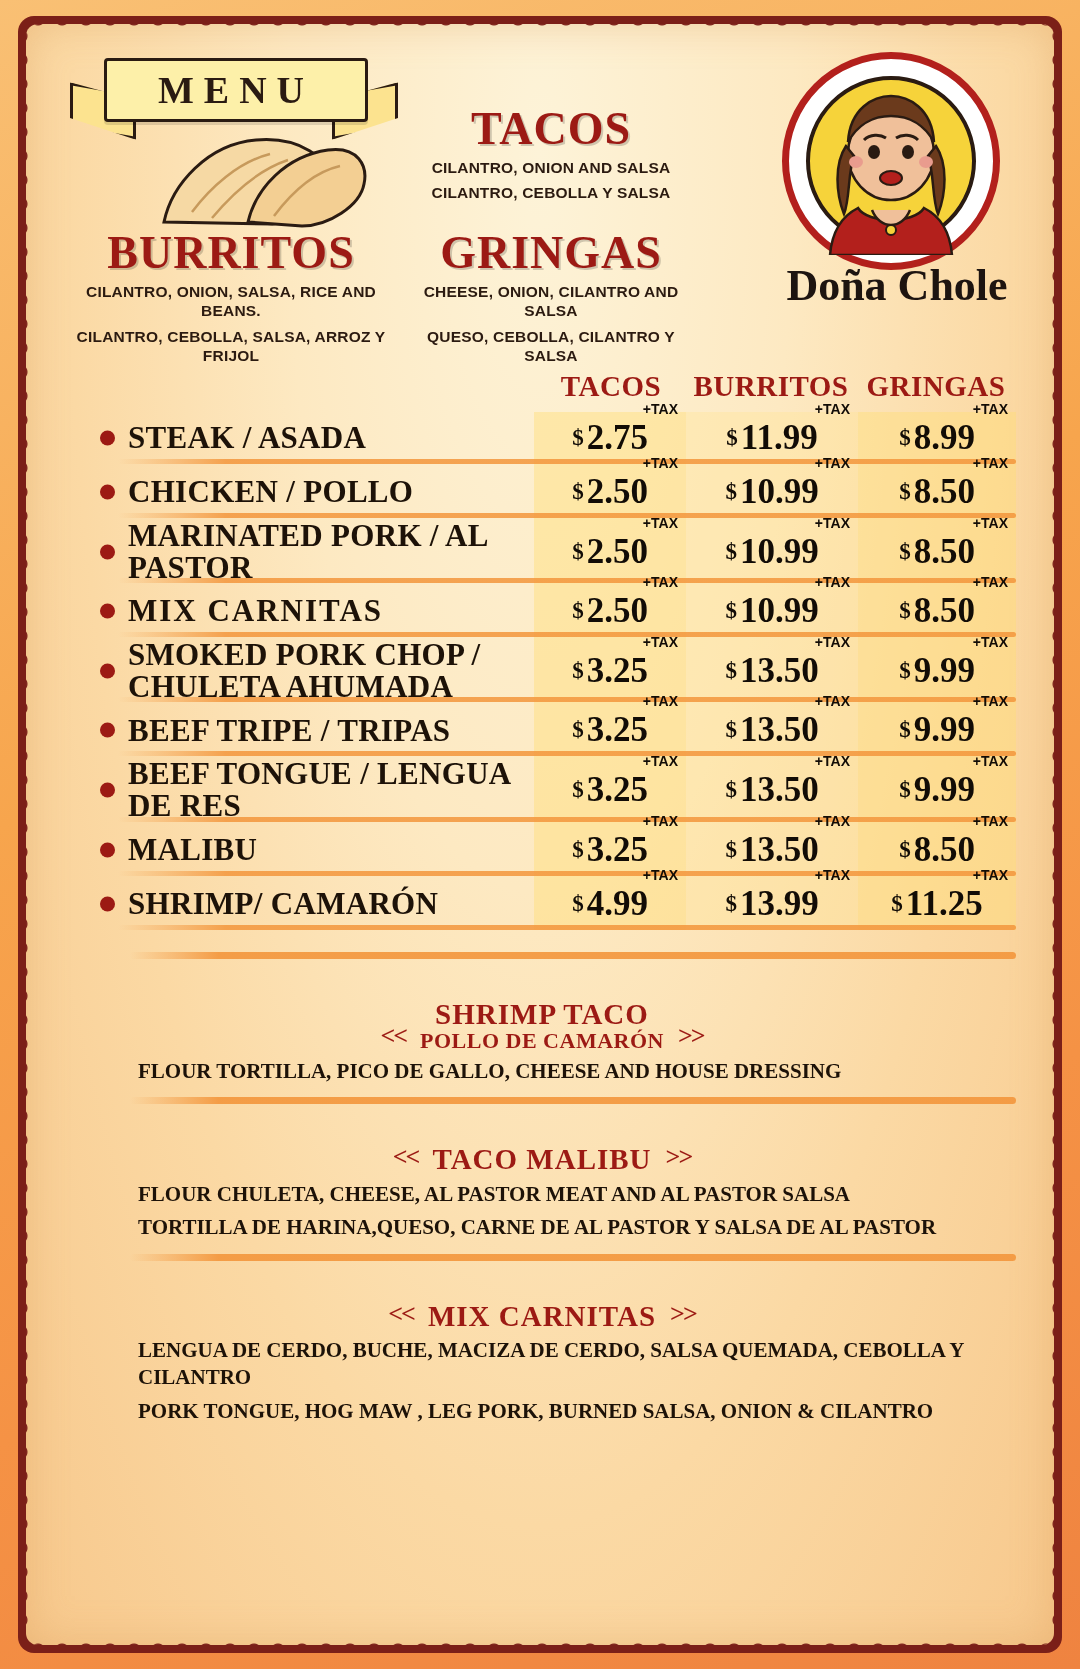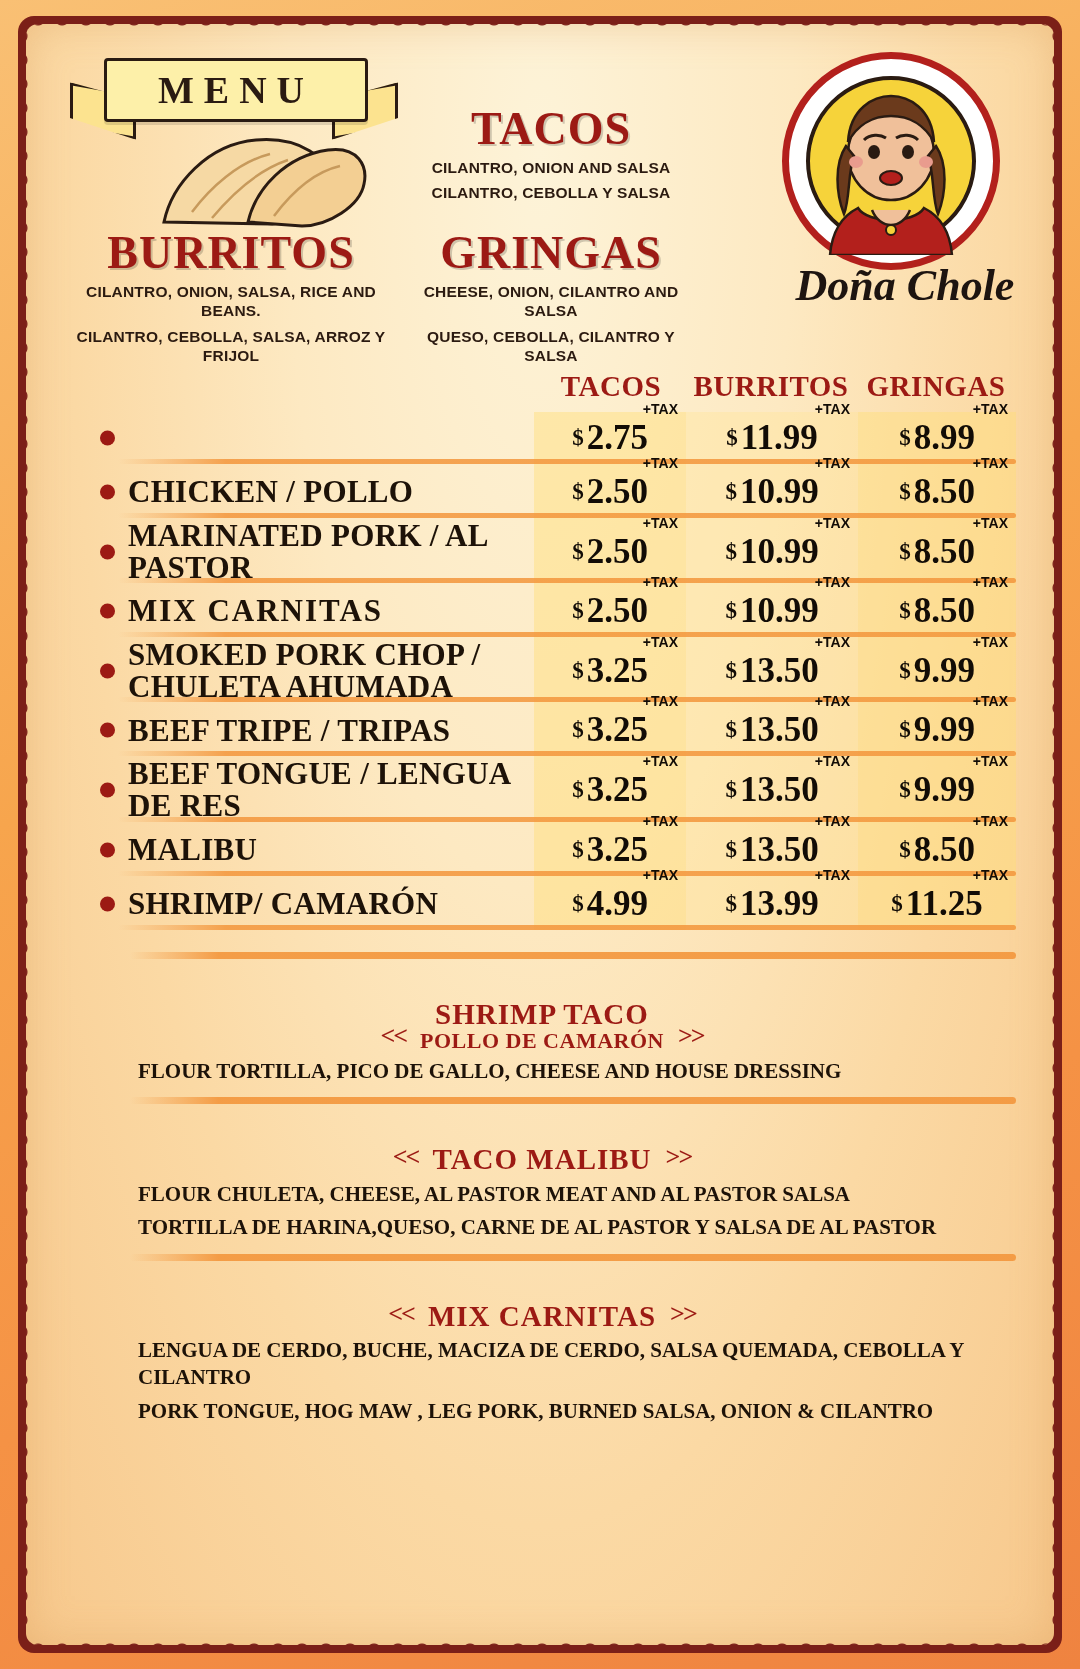--- a/index.html
+++ b/index.html
@@ -227,26 +227,25 @@
   .logo-face {
     position: absolute;
     left: 74px;
     top: 46px;
     width: 126px;
     height: 165px;
     z-index: 2;
   }
   .logo-script {
     position: absolute;
-    left: 16px;
+    left: 8px;
     top: 216px;
     width: 270px;
     text-align: center;
     font-family: "Liberation Serif", serif;
-    font-style: italic;
     font-weight: bold;
     font-size: 44px;
     color: #1d1410;
     letter-spacing: 0px;
   }
 
   
   .col-heads {
     position: relative;
     height: 40px;
@@ -475,20 +474,21 @@
         <div class="col-head ch2">BURRITOS</div>
         <div class="col-head ch3">GRINGAS</div>
       </div>
 
       <div class="table" id="price-table">
         <div class="tint tint1"></div>
         <div class="tint tint2"></div>
         <div class="tint tint3"></div>
       <div class="row">
             <span class="bullet"></span>
+            <div class="item-name">STEAK / ASADA</div>
             <div class="price p1"><span class="cur">$</span><span class="amt">2.75</span><span class="tax">+TAX</span></div>
             <div class="price p2"><span class="cur">$</span><span class="amt">11.99</span><span class="tax">+TAX</span></div>
             <div class="price p3"><span class="cur">$</span><span class="amt">8.99</span><span class="tax">+TAX</span></div>
             <div class="underline"></div>
           </div>
           <div class="row">
             <span class="bullet"></span>
             <div class="item-name">CHICKEN / POLLO</div>
             <div class="price p1"><span class="cur">$</span><span class="amt">2.50</span><span class="tax">+TAX</span></div>
             <div class="price p2"><span class="cur">$</span><span class="amt">10.99</span><span class="tax">+TAX</span></div>

